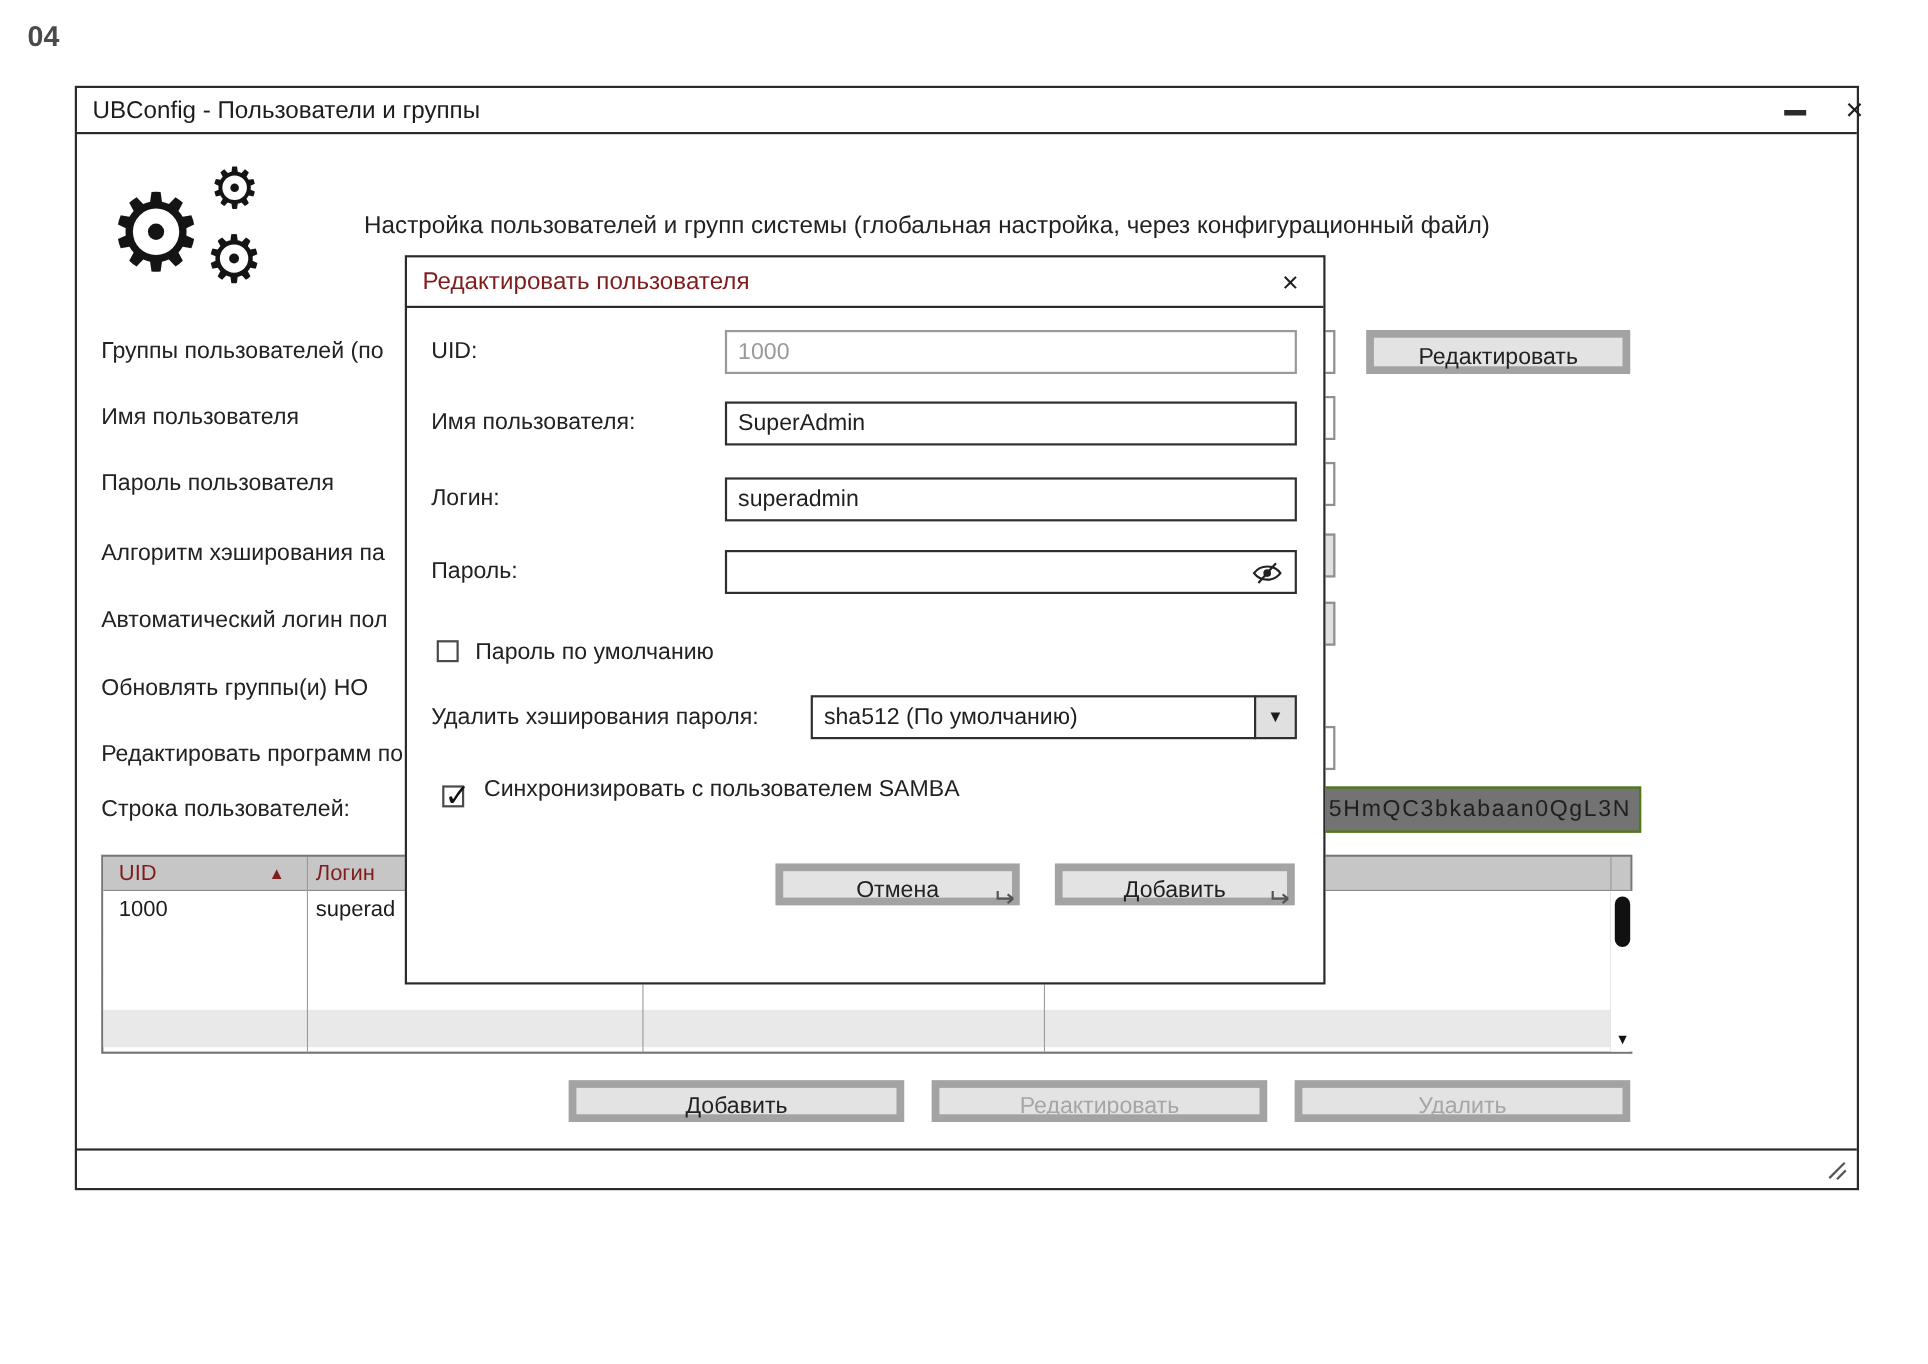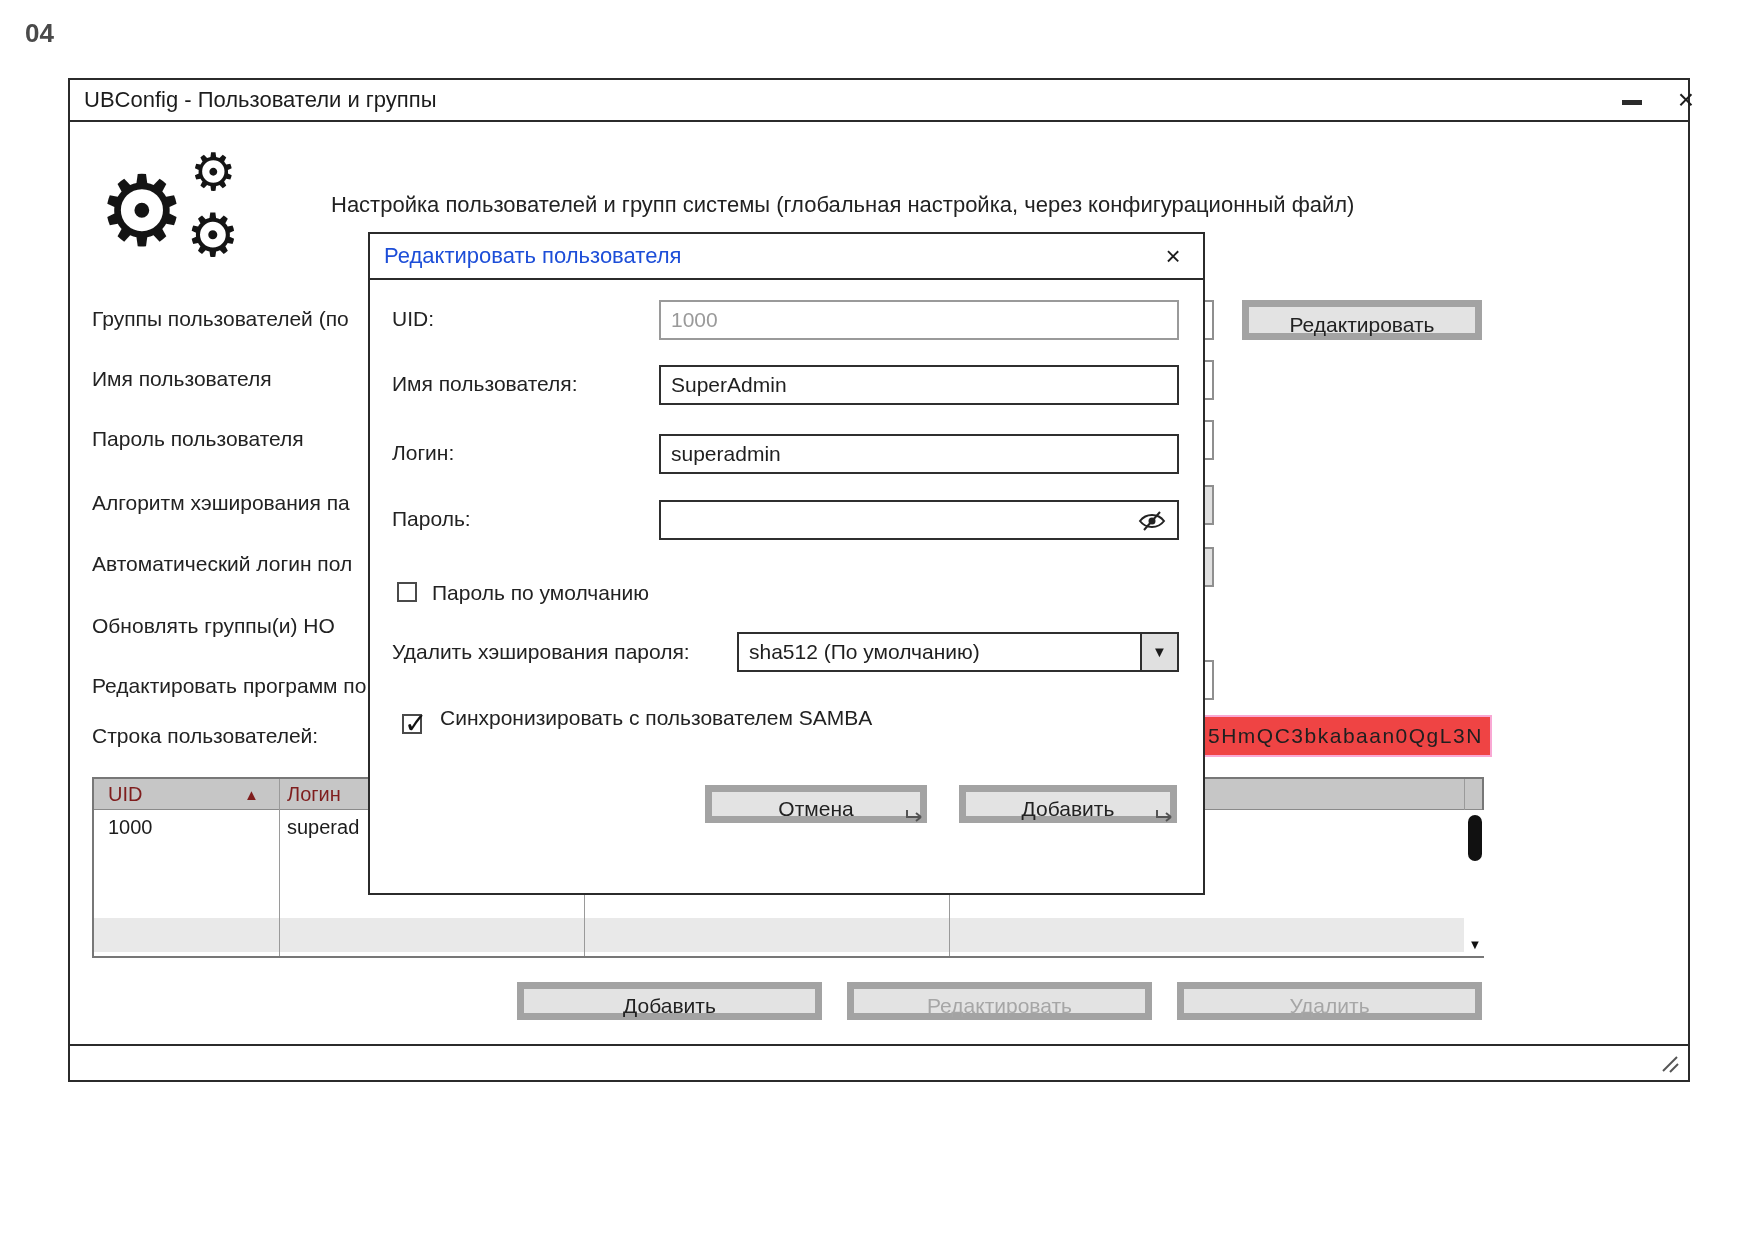--- a/index.html
+++ b/index.html
@@ -3,21 +3,21 @@
 <meta charset="utf-8">
 <style>
   * { margin:0; padding:0; box-sizing:border-box; }
   html,body { background:#ffffff; }
   body {
     width:1753px; height:1240px; position:relative; overflow:hidden;
     font-family:"Liberation Sans","DejaVu Sans",sans-serif; color:#1f1f1f;
   }
   .abs { position:absolute; }
   .lbl { font-size:21px; color:#222; white-space:nowrap; }
-  .inputbox { border:2px solid #f9a8d4; background:#ef4444; }
+  .inputbox { border:2px solid #4d7c0f; background:#737373; }
   .btn {
     background:#e3e3e3; border:7px solid #a3a3a3; text-align:center;
     font-size:21px; color:#222; cursor:pointer;
   }
   .btn.disabled { color:#a6a6a6; }
   .window {
     left:68px; top:78px; width:1622px; height:1004px;
     border:2px solid #2b2b2b; background:#fff;
   }
   .titlebar { left:0; top:0; width:100%; height:42px; border-bottom:2px solid #2b2b2b; }
@@ -29,21 +29,21 @@
   .thead { position:absolute; left:0; top:0; width:100%; height:31px; background:#c6c6c6; border-bottom:1px solid #8a8a8a; }
   .th { position:absolute; top:0; height:31px; line-height:31px; font-size:20px; color:#7f1d1d; }
   .vline { position:absolute; top:0; bottom:0; width:1px; background:#9a9a9a; }
   .trow { position:absolute; left:0; width:1370px; }
   .cell { position:absolute; top:0; height:100%; line-height:35px; font-size:20px; color:#1c1c1c; white-space:nowrap; overflow:hidden; }
   .dialog {
     left:368px; top:232px; width:837px; height:663px; z-index:10;
     border:2px solid #2b2b2b; background:#fff;
   }
   .dlg-titlebar { position:absolute; left:0; top:0; width:100%; height:46px; border-bottom:2px solid #2b2b2b; }
-  .dlg-title { position:absolute; left:14px; top:0; line-height:44px; font-size:22px; color:#1d4ed8; }
+  .dlg-title { position:absolute; left:14px; top:0; line-height:44px; font-size:22px; color:#7f1d1d; }
   .dlg-close { position:absolute; right:10px; top:0; width:40px; line-height:44px; text-align:center; font-size:26px; color:#1c1c1c; cursor:pointer; }
   .dlg-input { position:absolute; border:2px solid #2f2f2f; background:#fff; font-size:21px; line-height:36px; padding-left:10px; white-space:nowrap; overflow:hidden; }
   .checkbox { position:absolute; width:20px; height:20px; border:2px solid #4a4a4a; background:#fff; cursor:pointer; }
   .checkbox .mark { position:absolute; left:0px; top:-9px; font-size:28px; color:#111; }
   .combo-arrow-btn { position:absolute; background:#e0e0e0; border:2px solid #2f2f2f; text-align:center; font-size:15px; line-height:36px; color:#1c1c1c; cursor:pointer; }
   .scroll-thumb { position:absolute; background:#111; border-radius:7px; cursor:pointer; }
   .frag { position:absolute; border:2px solid #8f8f8f; background:#fff; }
   .frag-btn { position:absolute; border:2px solid #8f8f8f; background:#e0e0e0; }
 </style>
 </head>

